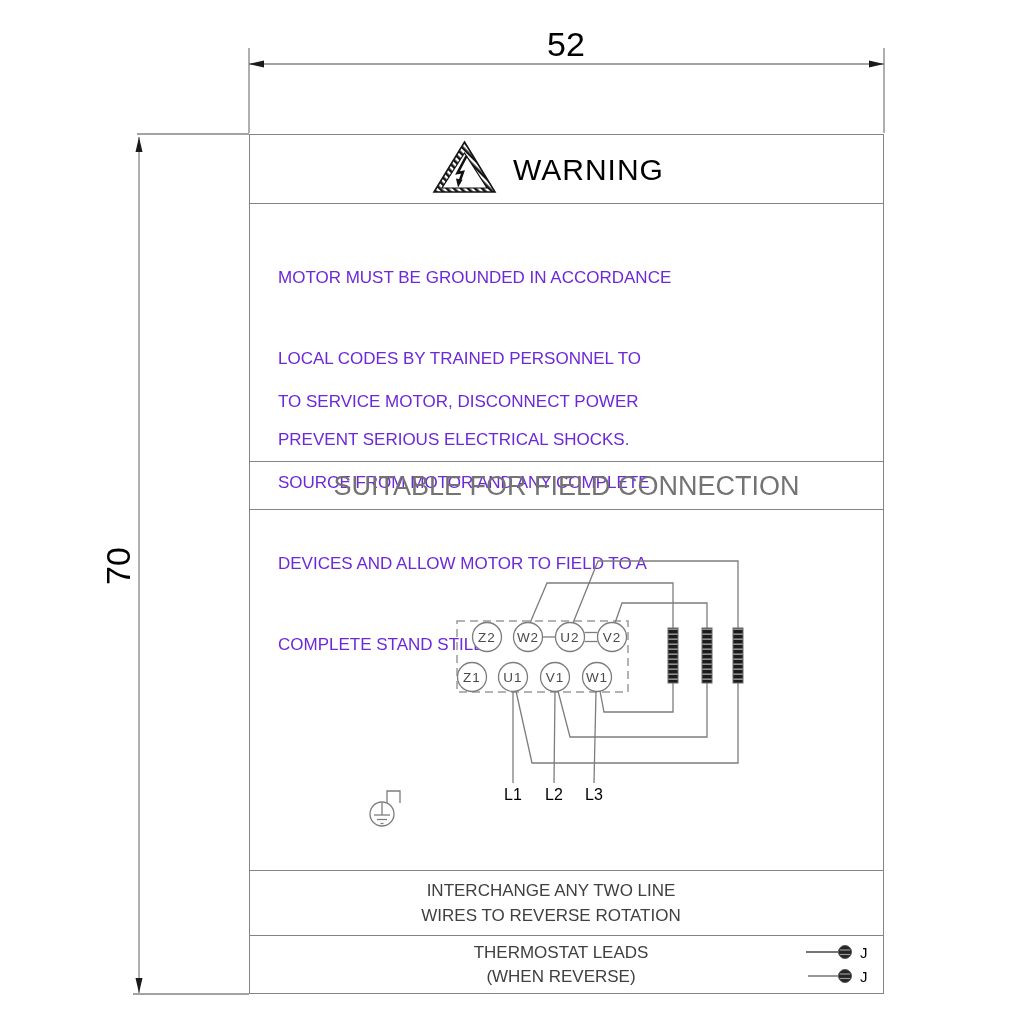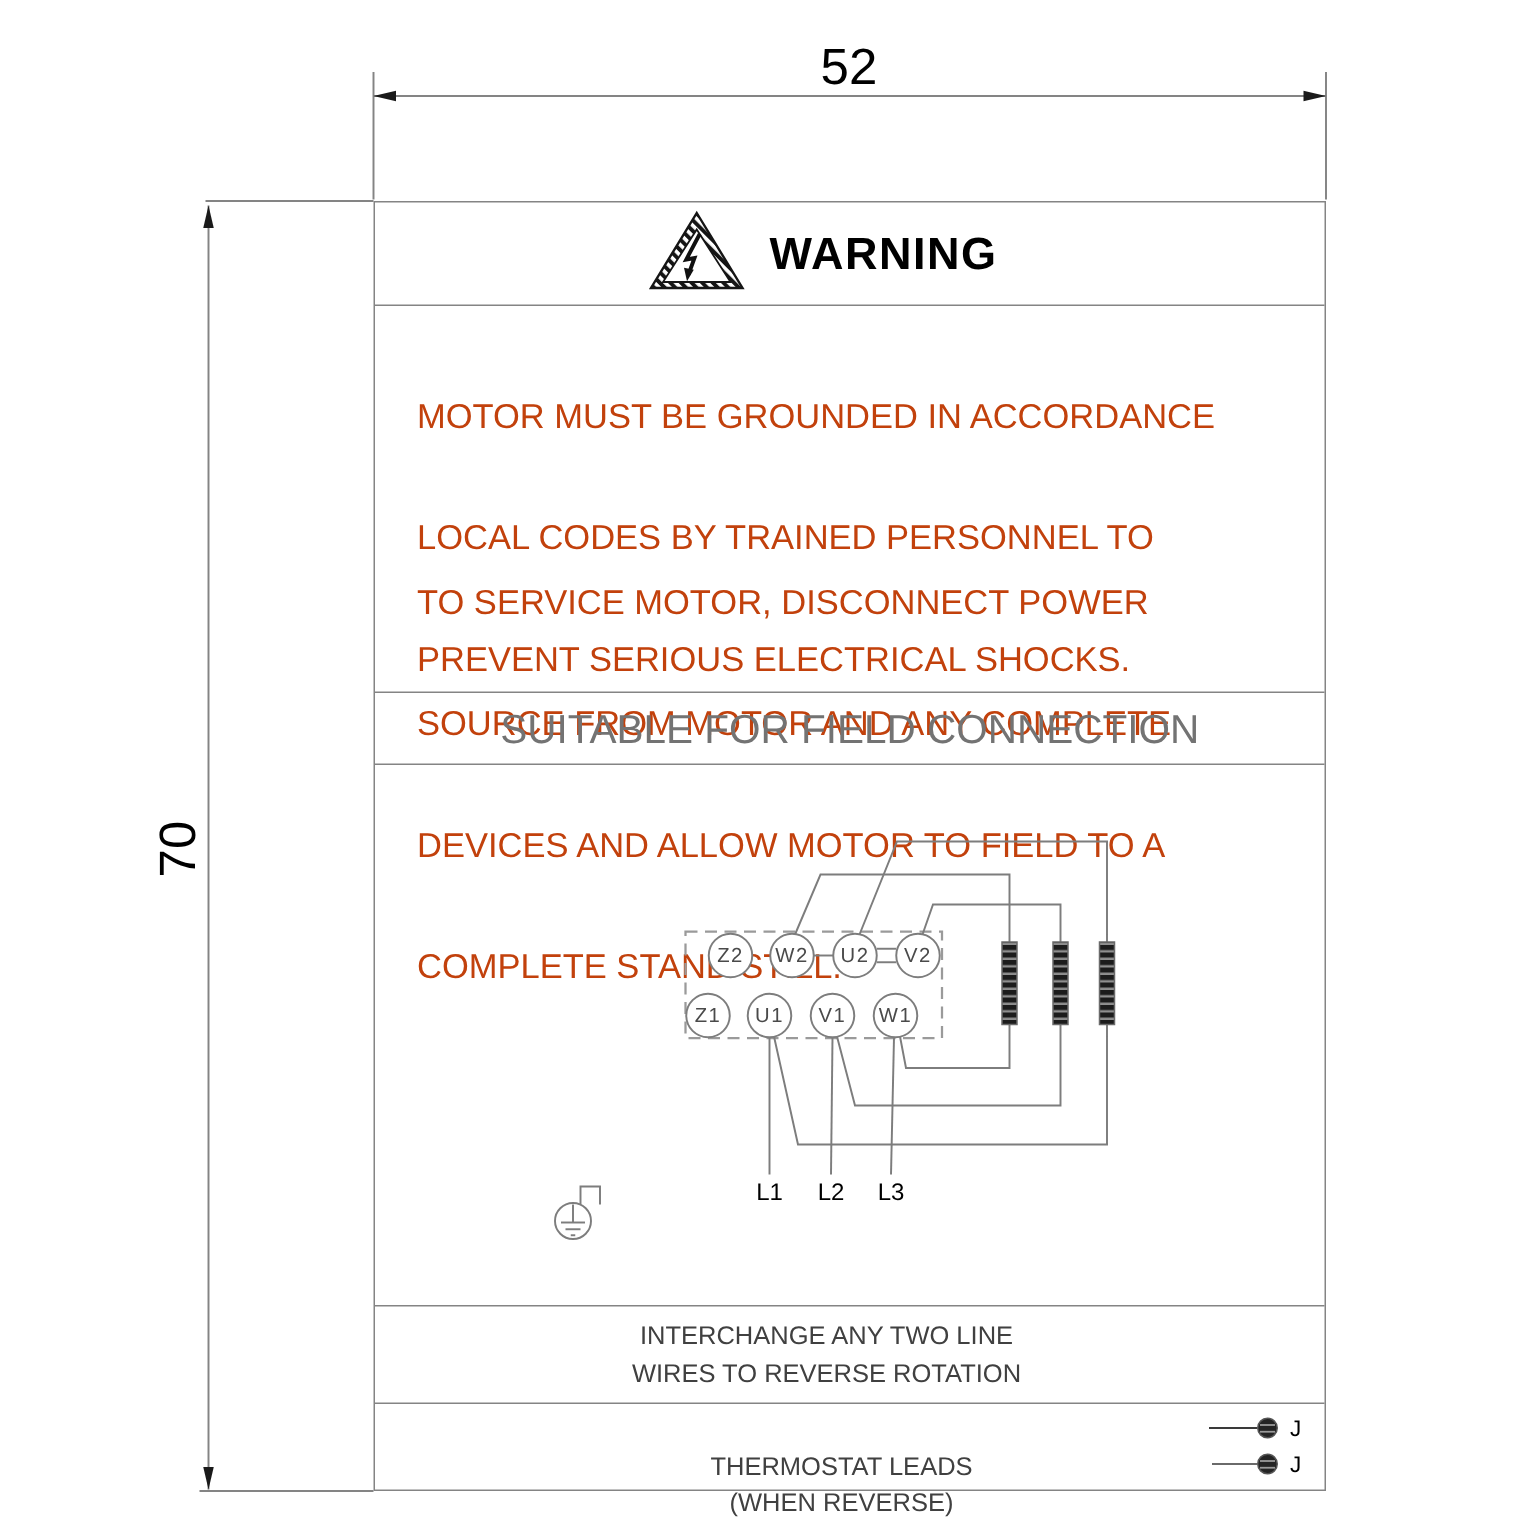--- a/index.html
+++ b/index.html
@@ -13,28 +13,28 @@
   #label-box {
     position:absolute; left:249px; top:134px; width:635px; height:860px;
     border:1.5px solid #848484; box-sizing:border-box; z-index:1;
   }
   .sec { position:absolute; left:0; right:0; border-bottom:1.5px solid #848484; box-sizing:border-box; }
   #sec-header   { top:0;     height:69px; }
   #sec-notice   { top:69px;  height:258px; }
   #sec-banner   { top:327px; height:48px; }
   #sec-diagram  { top:375px; height:361px; }
   #sec-footer1  { top:736px; height:65px; }
-  #sec-footer2  { top:801px; height:56px; border-bottom:none;margin-top:25px; }
+  #sec-footer2  { top:801px; height:56px; border-bottom:none; }
 
   #warning-title {
     position:absolute; left:263px; top:0; height:69px;
     display:flex; align-items:center;
-    font-size:30px; letter-spacing:1px; color:#000;font-weight:bold;
-  }
-  .para { position:absolute; left:28px; font-size:23px; line-height:27px; white-space:pre; color:#c2410c; }
+    font-size:30px; letter-spacing:1px; color:#000;
+  }
+  .para { position:absolute; left:28px; font-size:17px; line-height:27px; white-space:pre; color:#6d28d9; }
   #para1 { top:6px; }
   #para2 { top:130px; }
 
   #banner-text {
     position:absolute; left:0; right:0; top:0; height:48px;
     display:flex; align-items:center; justify-content:center;
     font-size:27px; color:#737373;
   }
 
   .centered-note { position:absolute; top:0; text-align:center; font-size:17px; color:#404040; }

